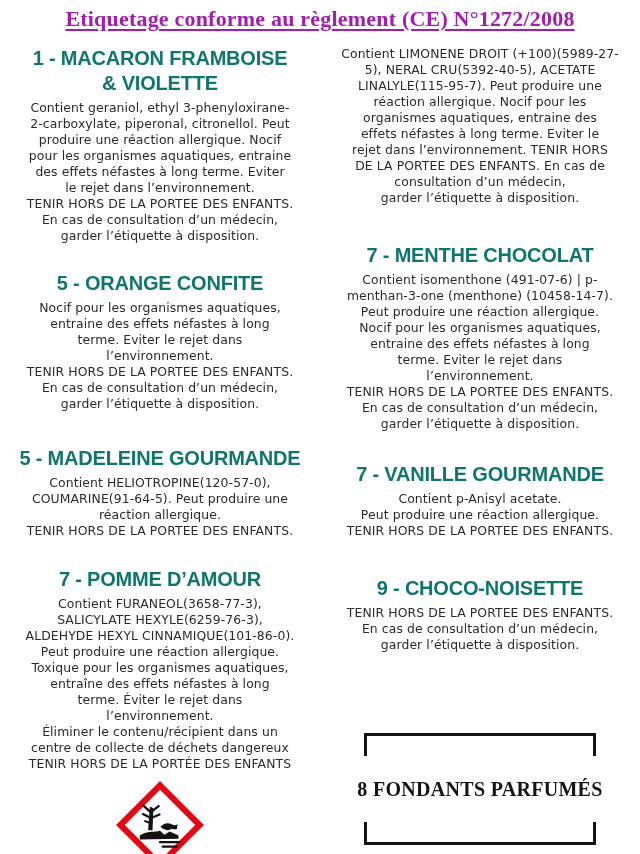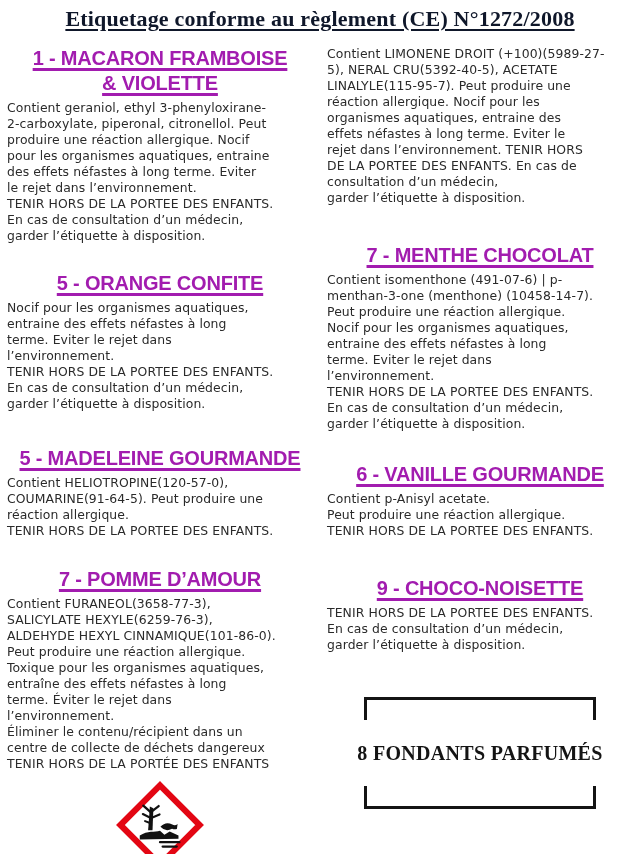--- a/index.html
+++ b/index.html
@@ -12,45 +12,45 @@
     overflow: hidden;
   }
   .page { width: 640px; height: 854px; position: relative; }
 
   .title {
     margin: 6px 0 14px;
     text-align: center;
     font-family: "Liberation Serif", serif;
     font-weight: 700;
     font-size: 22px;
-    color: #0f172a;
+    color: #a21caf;
     text-decoration: underline;
     text-decoration-thickness: 2px;
     text-underline-offset: 3px;
     letter-spacing: 0.2px;
   }
 
   .columns { display: flex; gap: 14px; padding: 0 7px; }
   .col { flex: 0 0 306px; width: 306px; }
 
   .sec h2 {
     margin: 0 0 4px;
     text-align: center;
     font-family: "Liberation Sans", sans-serif;
     font-weight: 700;
     font-size: 20px;
     line-height: 25px;
-    color: #a21caf;
-    text-decoration: underline;
+    color: #0f766e;
     text-decoration-thickness: 2.5px;
     text-underline-offset: 3px;
     letter-spacing: -0.2px;
     white-space: pre-line;
   }
   .sec .body {
+    text-align: center;
     font-size: 12.4px;
     line-height: 16px;
     color: #2a2a2a;
     white-space: pre-line;
     letter-spacing: 0.1px;
   }
 
   .s3 { margin-top: 27px; }
   .s5 { margin-top: 34px; }
   .s7 { margin-top: 28px; }
@@ -58,21 +58,21 @@
   .s6 { margin-top: 30px; }
   .s8 { margin-top: 37px; }
 
   .picto-wrap { margin-top: 9px; text-align: center; }
   .ghs { width: 88px; height: 88px; }
 
   .bracket-box {
     position: relative;
     width: 232px;
     height: 112px;
-    margin: 44px auto 0;
+    margin: 80px auto 0;
     display: flex;
     flex-direction: column;
     align-items: center;
     justify-content: center;
     gap: 21px;
   }
   .bracket-box::before {
     content: "";
     position: absolute;
     left: 0; right: 0; top: 0;
@@ -204,21 +204,21 @@
 Nocif pour les organismes aquatiques,
 entraine des effets néfastes à long
 terme. Eviter le rejet dans
 l’environnement.
 TENIR HORS DE LA PORTEE DES ENFANTS.
 En cas de consultation d’un médecin,
 garder l’étiquette à disposition.</div>
       </section>
 
       <section class="sec s6">
-        <h2>6 - VANILLE GOURMANDE</h2>
+        <h2>7 - VANILLE GOURMANDE</h2>
         <div class="body">Contient p-Anisyl acetate.
 Peut produire une réaction allergique.
 TENIR HORS DE LA PORTEE DES ENFANTS.</div>
       </section>
 
       <section class="sec s8">
         <h2>9 - CHOCO-NOISETTE</h2>
         <div class="body">TENIR HORS DE LA PORTEE DES ENFANTS.
 En cas de consultation d’un médecin,
 garder l’étiquette à disposition.</div>

